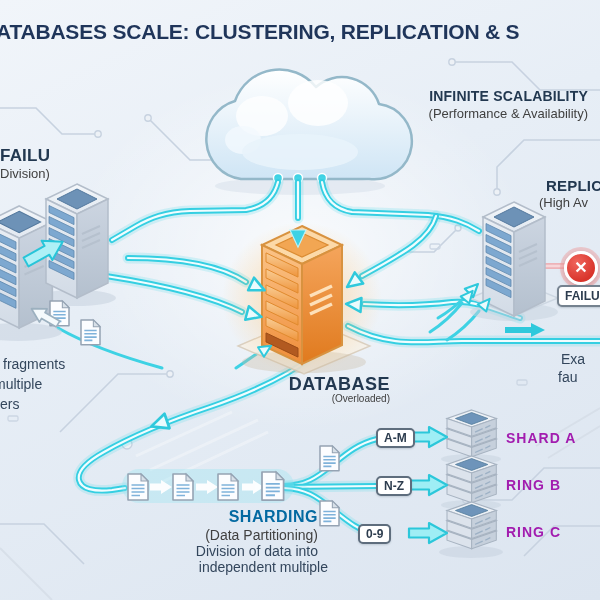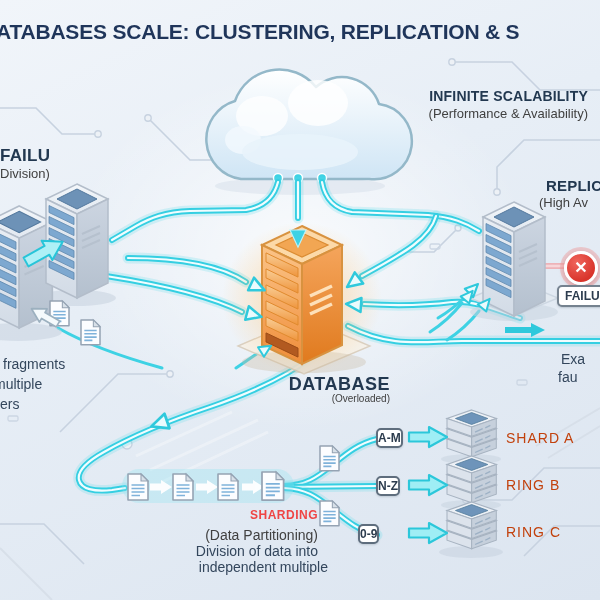--- a/index.html
+++ b/index.html
@@ -18,23 +18,23 @@
   .core{stroke:#f0fdff;stroke-width:2.2;fill:none;stroke-linecap:round}
   .tthin{stroke:#3ed2e4;stroke-width:3;fill:none;stroke-linecap:round}
   .t{position:absolute;color:#24384f;white-space:nowrap}
   .title{font-size:21px;font-weight:bold;letter-spacing:-.2px;color:#1f355a}
   .h1{font-size:16px;font-weight:bold;letter-spacing:.2px;color:#223850}
   .h2{font-size:13px;color:#404040}
   .note{font-size:14px;color:#33465c}
   .big{font-size:18px;font-weight:bold;letter-spacing:.5px}
   .ctr{text-align:right}
   .badge{position:absolute;background:#fff;border:2px solid #5e6d7d;border-radius:5px;
-    padding:1px 0;font-size:12px;font-weight:bold;color:#2c3c4e;
+    padding:1px 6px;font-size:12px;font-weight:bold;color:#2c3c4e;
     box-shadow:0 1px 2px rgba(40,60,80,.18);white-space:nowrap}
-  .shard-label{position:absolute;font-size:14px;font-weight:normal;letter-spacing:1px;color:#c2410c;white-space:nowrap}
+  .shard-label{position:absolute;font-size:14px;font-weight:bold;letter-spacing:1px;color:#a21caf;white-space:nowrap}
   .failure-x{position:absolute;width:34px;height:34px;border-radius:50%;
     background:radial-gradient(circle at 35% 30%,#f0655c,#d9352c 70%);
     border:3px solid #ffffff;box-sizing:border-box;
     box-shadow:0 0 0 4px rgba(238,154,154,.45),0 2px 5px rgba(150,40,40,.4);
     color:#fff;font-weight:bold;font-size:16px;line-height:28px;text-align:center}
   .failure-badge{position:absolute;background:#fff;border:2px solid #75828f;border-radius:5px;
     padding:2px 6px;font-size:12px;font-weight:bold;color:#2c3c4e;
     box-shadow:0 1px 2px rgba(40,60,80,.2);white-space:nowrap}
 </style>
 </head>
@@ -347,21 +347,21 @@
 
 <div class="t big ctr" style="left:230px;top:374px;width:160px;color:#223850">DATABASE</div>
 <div class="t h2 ctr" style="left:230px;top:393px;width:160px;font-size:10px">(Overloaded)</div>
 
 <div class="t note" style="left:561px;top:351px">Exa</div>
 <div class="t note" style="left:558px;top:369px">fau</div>
 
 <div class="failure-x" style="left:564px;top:251px">✕</div>
 <div class="failure-badge" style="left:557px;top:285px">FAILU</div>
 
-<div class="t big ctr" style="left:118px;top:508px;width:200px;font-size:12px;color:#ef4444">SHARDING</div>
+<div class="t big ctr" style="left:118px;top:508px;width:200px;font-size:16px;color:#0369a1">SHARDING</div>
 <div class="t h2 ctr" style="left:118px;top:527px;width:200px;font-size:14px">(Data Partitioning)</div>
 <div class="t note ctr" style="left:118px;top:543px;width:200px">Division of data into</div>
 <div class="t note ctr" style="left:108px;top:559px;width:220px">independent multiple</div>
 
 <div class="badge" style="left:376px;top:428px">A-M</div>
 <div class="badge" style="left:376px;top:476px">N-Z</div>
 <div class="badge" style="left:358px;top:524px">0-9</div>
 
 <div class="shard-label" style="left:506px;top:430px">SHARD A</div>
 <div class="shard-label" style="left:506px;top:477px">RING B</div>

